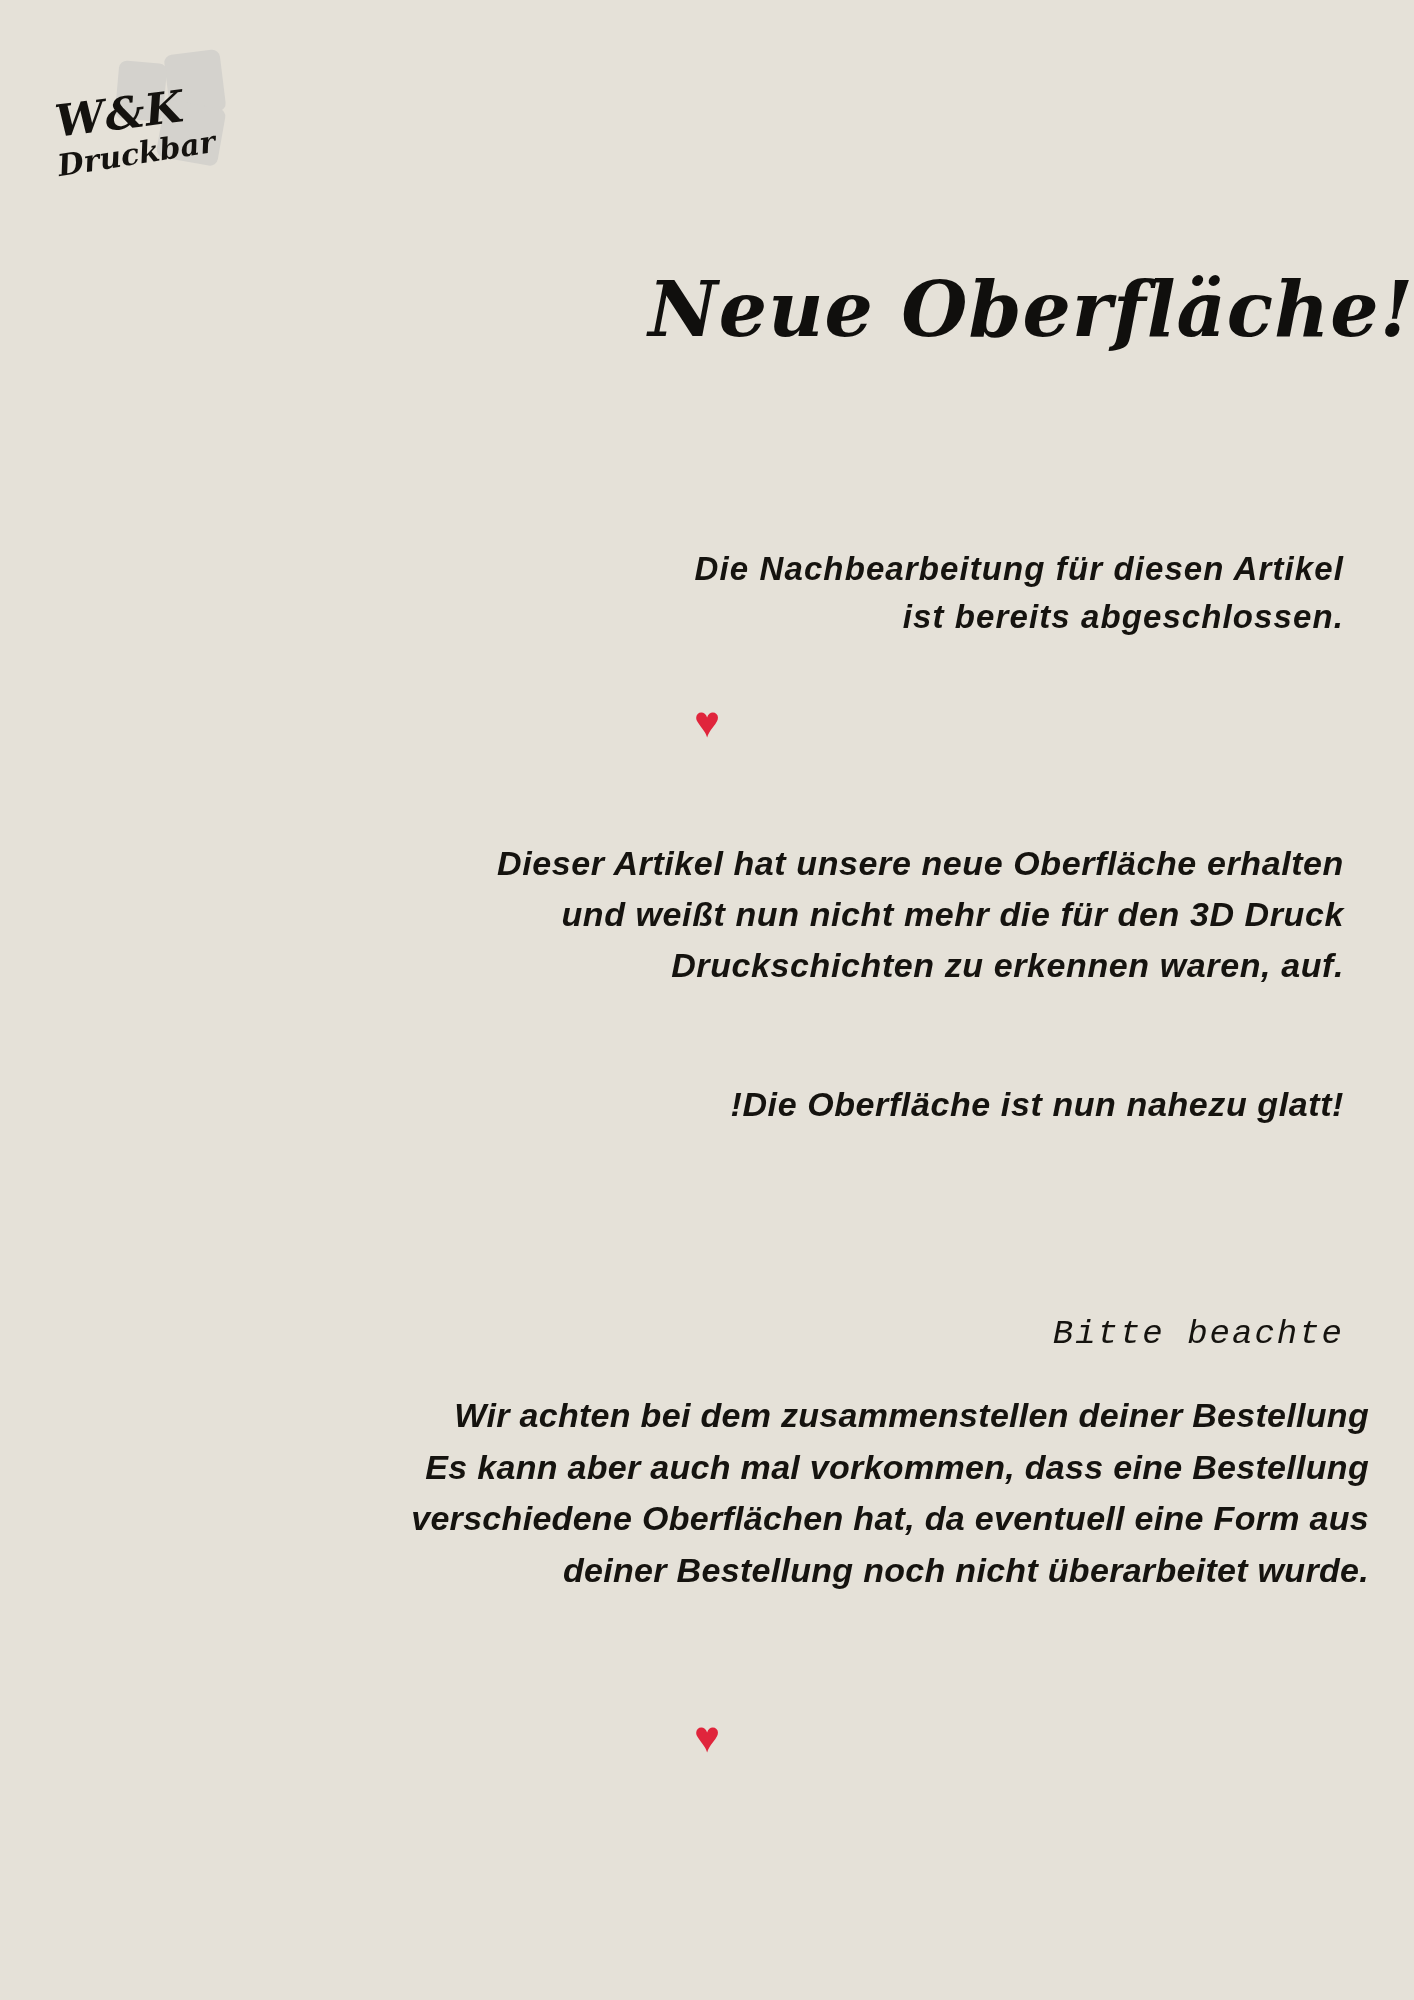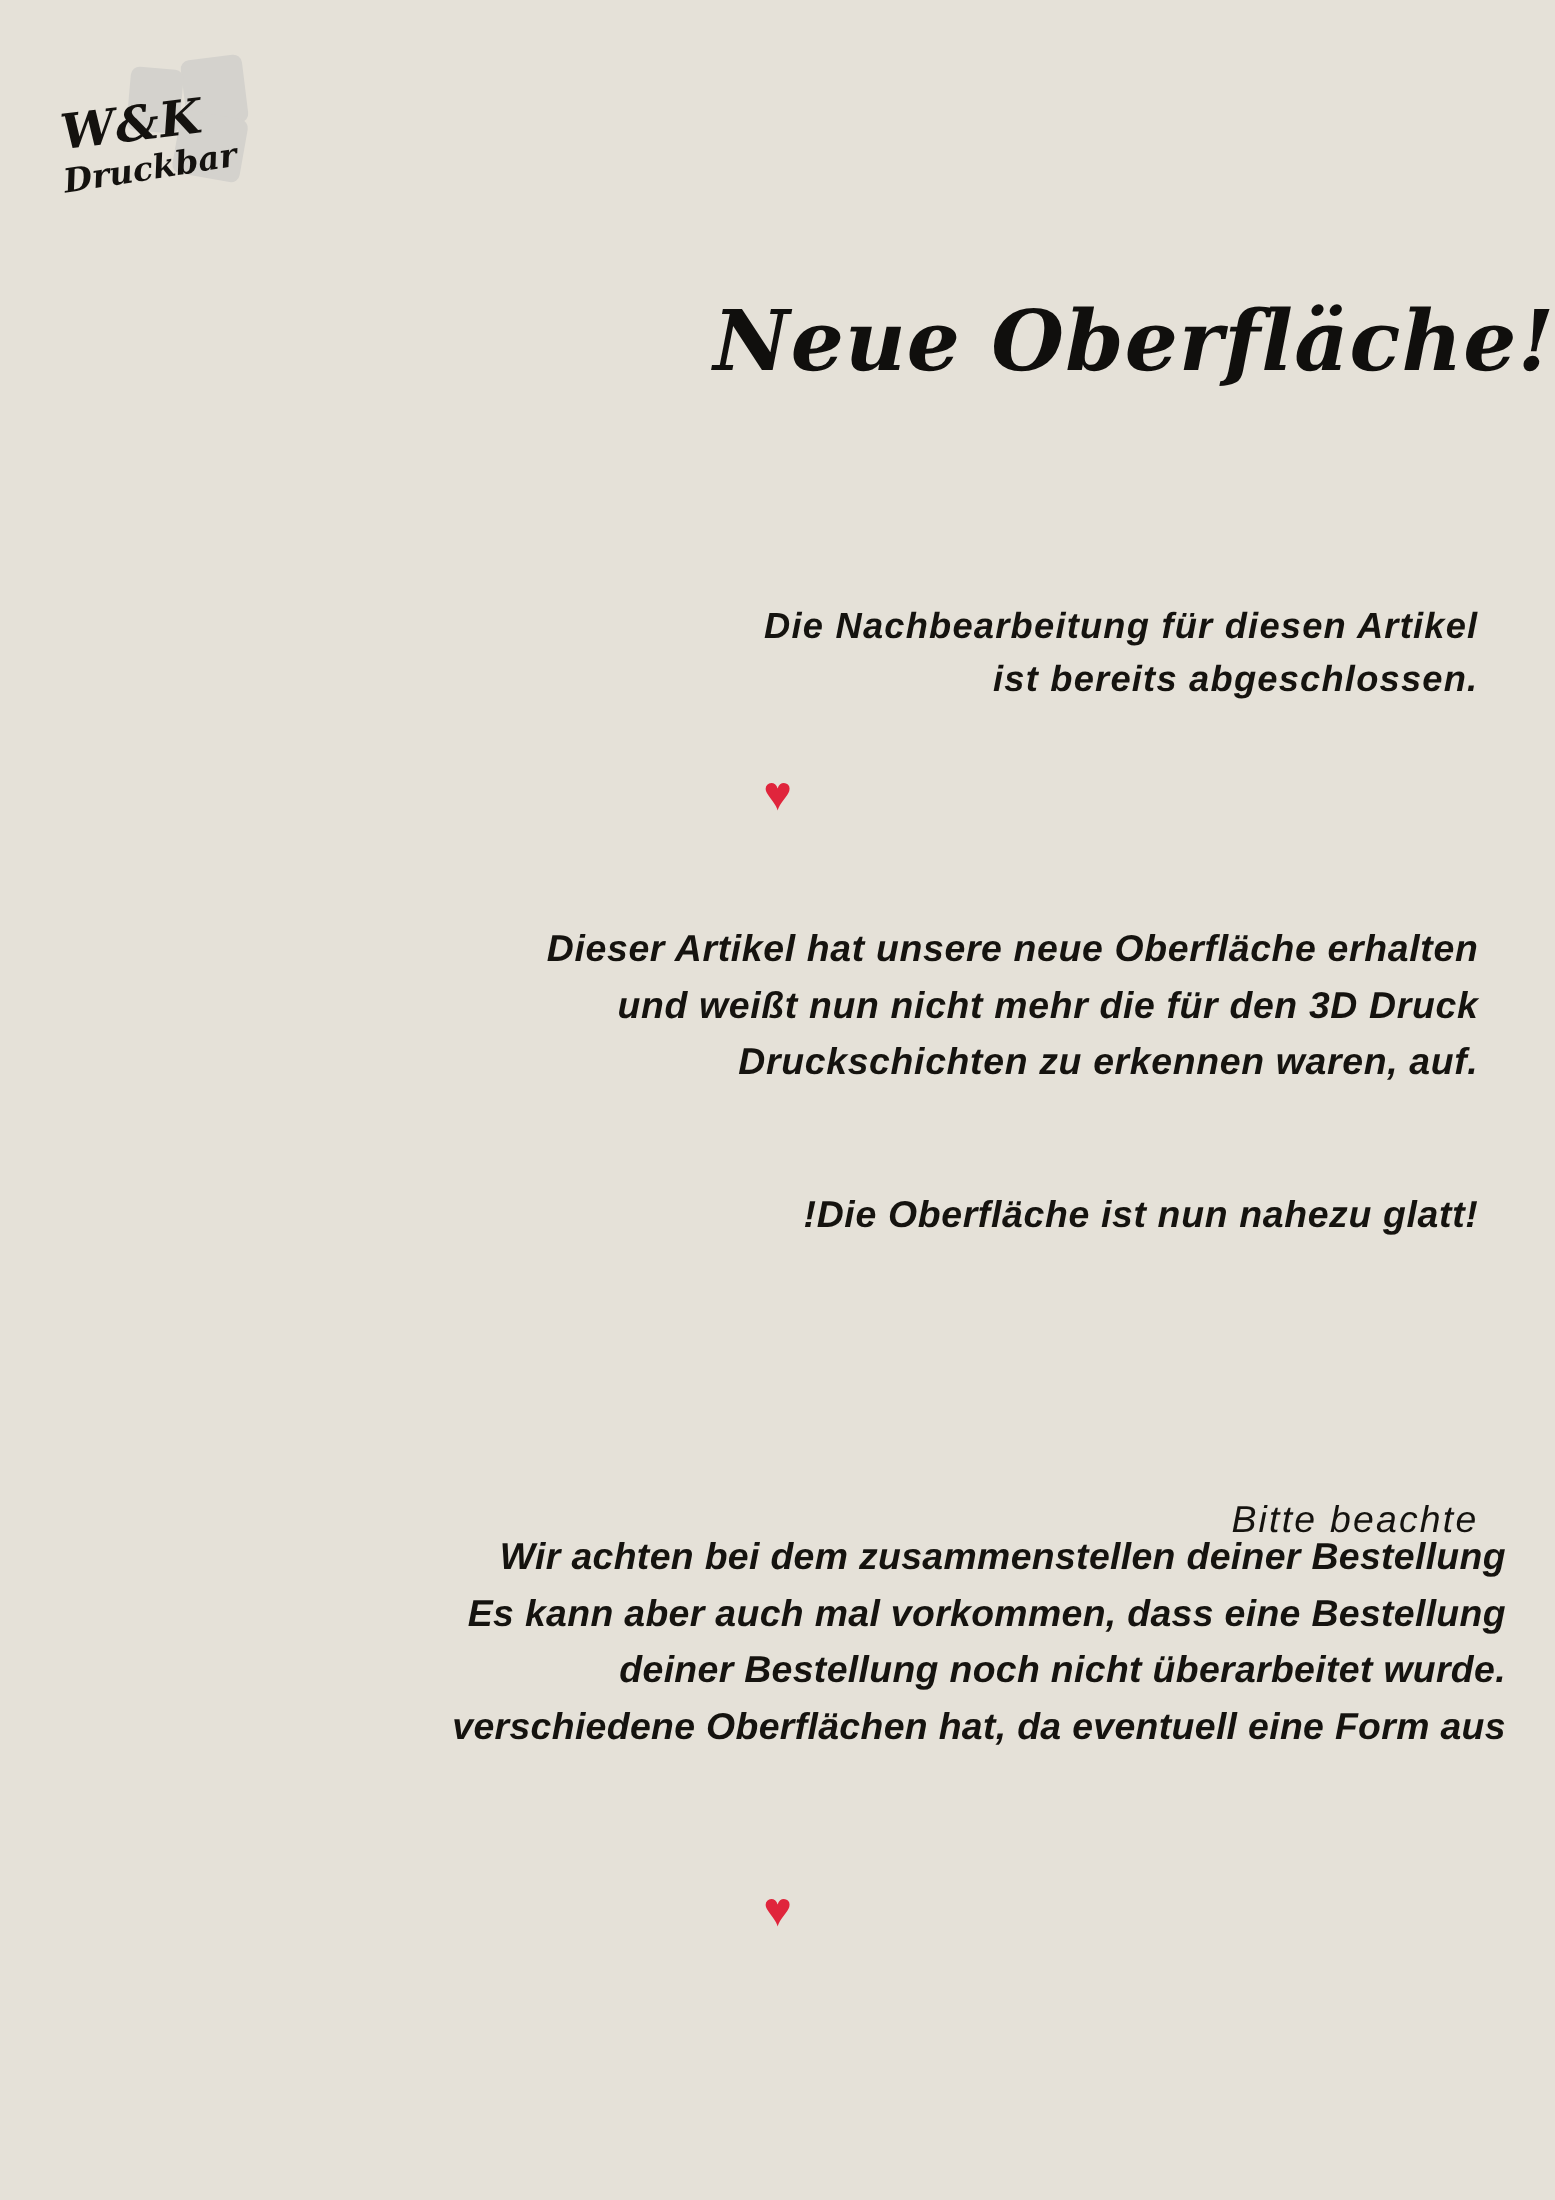--- a/index.html
+++ b/index.html
@@ -127,22 +127,22 @@
     margin-top: 28px;
   }
 
   .highlight {
     top: 1085px;
     font-size: 34px;
     letter-spacing: 0.6px;
   }
 
   .notice-head {
-    top: 1363px;
-    font-family: Liberation Sans, sans-serif;
+    top: 1315px;
+    font-family: Liberation Mono, monospace;
     font-size: 34px;
     font-style: italic;
     font-weight: normal;
     letter-spacing: 2px;
   }
 
   .body-2 {
     top: 1390px;
     left: 45px;
     right: 45px;
@@ -192,19 +192,19 @@
     <div>Druckschichten zu erkennen waren, auf.</div>
   </div>
 
   <div class="block highlight">!Die Oberfläche ist nun nahezu glatt!</div>
 
   <div class="block notice-head">Bitte beachte</div>
 
   <div class="block body-2">
     <div>Wir achten bei dem zusammenstellen deiner Bestellung</div>
     <div>Es kann aber auch mal vorkommen, dass eine Bestellung</div>
+    <div>verschiedene Oberflächen hat, da eventuell eine Form aus</div>
     <div>deiner Bestellung noch nicht überarbeitet wurde.</div>
-    <div>verschiedene Oberflächen hat, da eventuell eine Form aus</div>
   </div>
 
   <div class="heart heart-2">♥</div>
 
 </div>
 
 </body></html>

